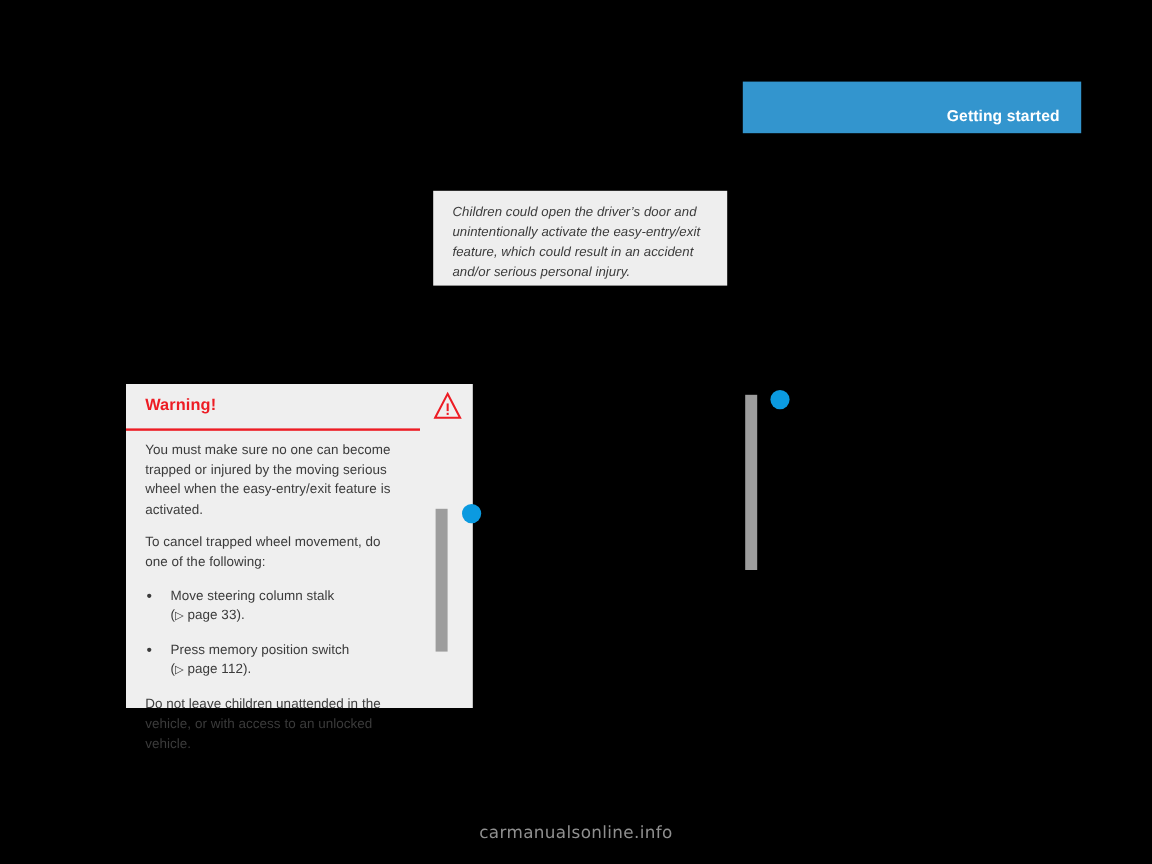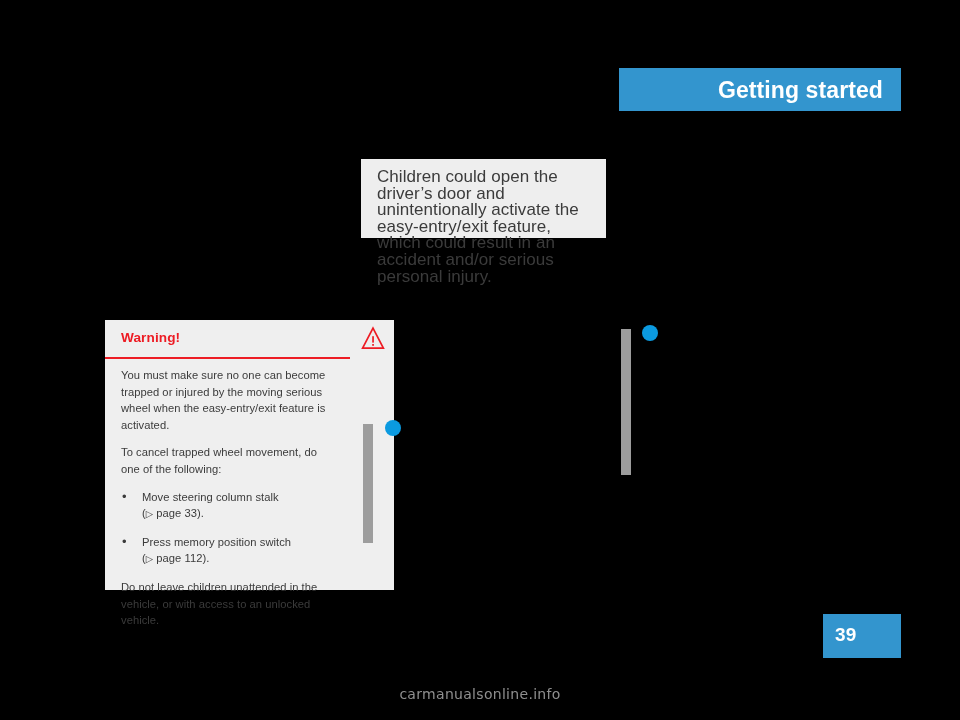--- a/index.html
+++ b/index.html
@@ -32,43 +32,44 @@
     width: 282px;
     height: 43px;
     background: #3395ce;
     box-sizing: border-box;
   }
   .section-banner-label {
     position: absolute;
     right: 18px;
     bottom: 7px;
     color: #ffffff;
-    font-size: 23px;
+    font-size: 13px;
     font-weight: bold;
     letter-spacing: 0.1px;
     white-space: nowrap;
   }
 
   
   .info-box {
     position: absolute;
     left: 361px;
     top: 159px;
     width: 245px;
     height: 79px;
     background: #eeeeee;
     box-sizing: border-box;
     padding: 10px 13px 8px 16px;
   }
   .info-box p {
     margin: 0;
     color: #3b3b3b;
-    font-size: 17px;
+    font-size: 11px;
     line-height: 16.6px;
     letter-spacing: 0.05px;
+    font-style: italic;
   }
 
   
   .warning-box {
     position: absolute;
     left: 105px;
     top: 320px;
     width: 289px;
     height: 270px;
     background: #efefef;
@@ -251,19 +252,16 @@
 
   <div class="callout-left">
     <div class="callout-bar"></div>
     <div class="callout-dot"></div>
   </div>
   <div class="callout-right">
     <div class="callout-bar"></div>
     <div class="callout-dot"></div>
   </div>
 
-  <div class="page-number-box">
-    <span class="page-number-label">39</span>
-  </div>
 
   <div class="watermark">carmanualsonline.info</div>
 
 </div>
 
 </body></html>

